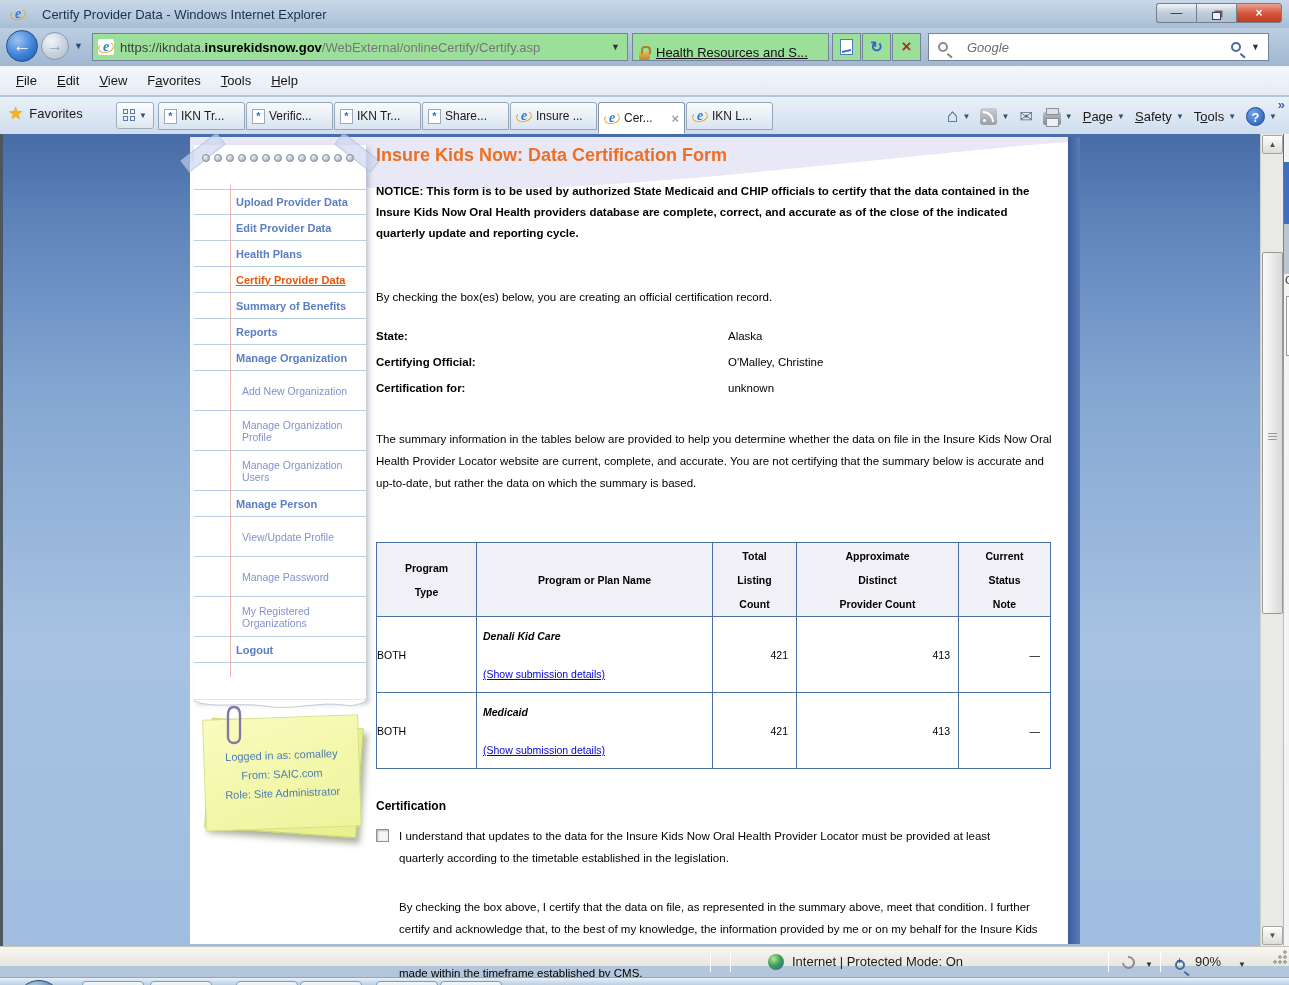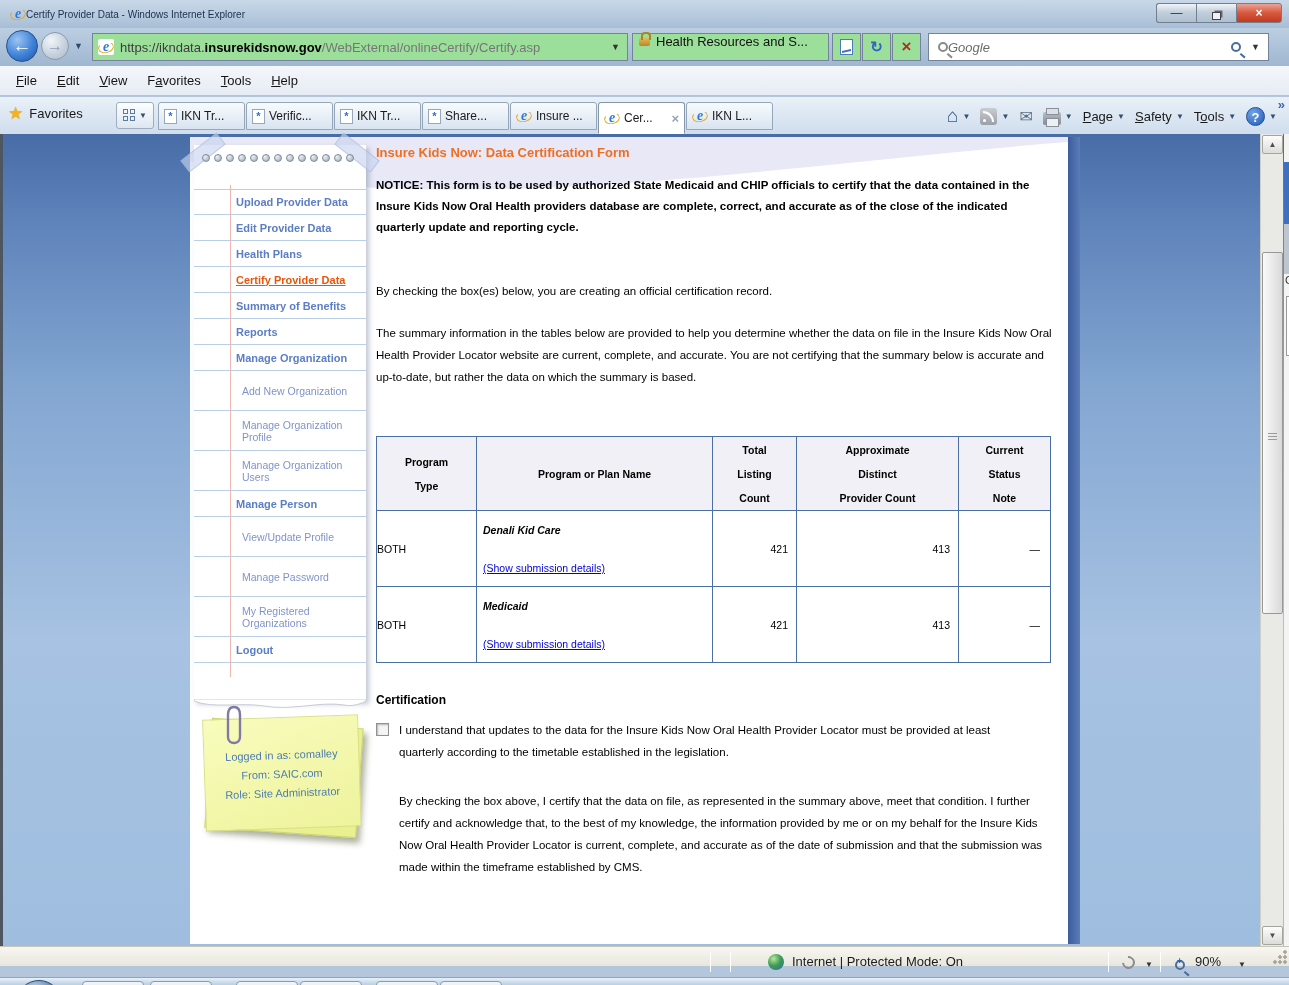--- a/index.html
+++ b/index.html
@@ -4,21 +4,21 @@
 <style>
   * { margin:0; padding:0; box-sizing:border-box; }
   html,body { background:#333; }
   .screen {
     position:relative; width:1289px; height:985px; overflow:hidden;
     font-family:"Liberation Sans", sans-serif; background:#b3c6db;
   }
   
   .titlebar { position:absolute; left:0; top:0; width:100%; height:28px;
     background:linear-gradient(180deg,#c9d8e8,#a8bed6); display:flex; align-items:center; }
-  .titlebar .title { font-size:10px; color:#1c2f4e; margin-left:0; }
+  .titlebar .title { font-size:13px; color:#1c2f4e; margin-left:16px; }
   .ie-icon { display:inline-block; width:16px; height:16px; position:relative;
     font:italic bold 14px/16px "Liberation Serif",serif; color:#2e7cd6; text-align:center; }
   .ie-icon::after { content:""; position:absolute; left:0px; top:3px; width:14px; height:9px;
     border:1.5px solid #e9a825; border-top-color:transparent; border-radius:50%; transform:rotate(-12deg); }
   .titlebar .ie-icon { margin-left:10px; }
   .winbtns { position:absolute; right:7px; top:3px; display:flex; }
   .winbtn { width:40px; height:20px; border:1px solid #71808f; border-right:none;
     background:linear-gradient(180deg,#f0f4f8,#c2cfdc 45%,#aebfd0);
     font-size:12px; color:#333; text-align:center; line-height:18px; }
   .winbtn.min { border-radius:3px 0 0 3px; }
@@ -35,39 +35,39 @@
   .navbtn.fwd { left:41px; top:4px; width:28px; height:28px;
     background:radial-gradient(circle at 35% 30%,#f2f5f9,#c3cfdc 60%,#aab9c9); border:1px solid #8b9aab;
     color:#8fa2b6; font-size:16px; line-height:26px; }
   .nav-chev { position:absolute; left:74px; top:13px; font-size:9px; color:#2d4a6e; }
   .addressbar { position:absolute; left:92px; top:5px; width:536px; height:28px;
     background:#9bdf9b; border:1px solid #74839a; display:flex; align-items:center; font-size:13px; }
   .addressbar .ie-icon { margin:0 6px 0 5px; background:#fff; border-radius:2px; }
   .url-scheme { color:#3c3c3c; } .url-domain { color:#000; font-weight:bold; } .url-path { color:#767676; }
   .addr-chev { margin-left:auto; margin-right:7px; font-size:9px; color:#333; }
   .certbox { position:absolute; left:632px; top:5px; width:197px; height:28px;
-    background:#9bdf9b; border:1px solid #74839a; display:flex; align-items:flex-start; font-size:13px; color:#111; }
+    background:#9bdf9b; border:1px solid #74839a; display:flex; align-items:flex-end; font-size:13px; color:#111;text-decoration:underline; }
   .padlock { width:11px; height:9px; background:linear-gradient(180deg,#e8c35a,#b8862c); border-radius:2px;
     position:relative; margin:3px 6px 0 6px; }
   .padlock::before { content:""; position:absolute; left:1.5px; top:-5px; width:6px; height:6px;
     border:2px solid #a98428; border-bottom:none; border-radius:4px 4px 0 0; }
   .greenbtn { position:absolute; top:5px; width:29px; height:28px; background:#9bdf9b;
     border:1px solid #74839a; text-align:center; line-height:26px; }
   .compat-glyph { display:inline-block; width:13px; height:16px; background:#fff; border:1px solid #4d7ab8; position:relative; top:3px; }
   .compat-glyph::after { content:""; position:absolute; left:1px; top:5px; width:9px; height:5px;
     border-bottom:2px solid #3a6fd0; transform:skewY(-14deg); }
   .refresh-glyph { color:#2f66c4; font-size:15px; font-weight:bold; }
   .stop-glyph { color:#c0281e; font-size:17px; font-weight:bold; }
   .searchbox { position:absolute; left:928px; top:5px; width:341px; height:28px; background:#fff;
     border:1px solid #74839a; display:flex; align-items:center; }
   .magnifier { display:inline-block; width:10px; height:10px; border:2px solid #8a8a8a; border-radius:50%; position:relative; }
   .magnifier::after { content:""; position:absolute; left:8px; top:9px; width:6px; height:2px; background:#8a8a8a; transform:rotate(40deg); transform-origin:0 0; }
   .magnifier.blue { border-color:#4a6d9c; } .magnifier.blue::after { background:#4a6d9c; }
   .searchbox input { border:none; outline:none; flex:1; font-family:"Liberation Sans",sans-serif;
-    font-size:13px; margin-left:0; color:#333; background:transparent; }
+    font-size:13px; margin-left:19px; color:#333; background:transparent; }
   .searchbox input::placeholder { font-style:italic; color:#6c6c6c; opacity:1; }
   .searchbox .magnifier:first-child { margin-left:9px; }
   .search-chev { font-size:9px; color:#333; margin:0 8px 0 10px; }
   
   .menubar { position:absolute; left:0; top:66px; width:100%; height:30px;
     background:linear-gradient(180deg,#f4f7fb,#e6ecf4); border-bottom:1px solid #b7c4d4;
     display:flex; align-items:center; padding-left:6px; }
   .menu-item { font-size:13px; color:#151515; padding:4px 10px; }
   .menu-item u { text-decoration:underline; }
   
@@ -132,21 +132,21 @@
   
   .sticky-wrap { position:absolute; left:14px; top:580px; width:162px; height:120px; }
   .sticky-back { position:absolute; left:4px; top:6px; width:152px; height:110px; background:#e9f08f;
     border:1px solid #ccd574; transform:rotate(4deg); box-shadow:4px 5px 6px rgba(70,80,40,.45); }
   .sticky { position:absolute; left:0; top:0; width:156px; height:112px;
     background:linear-gradient(160deg,#f8fcbd,#eef39c); border:1px solid #d9e088; transform:rotate(-2deg);
     text-align:center; padding-top:28px; font-size:11px; color:#4d7cb0; line-height:19px; }
   .paperclip { position:absolute; left:18px; top:-14px; }
   
   .main { position:relative; margin-left:186px; padding:8px 16px 0 0; width:692px; font-size:11.5px; color:#000; }
-  .main h1 { font-size:13px; color:#ee6f22; font-weight:bold; }
+  .main h1 { font-size:18px; color:#ee6f22; font-weight:bold; }
   .para { line-height:21px; }
   .p-notice { margin-top:15px;font-weight:bold; }
   .p-record { margin-top:43px; }
   .fields { margin-top:22px; }
   .field-row { height:26px; }
   .field-row .lbl { display:inline-block; width:352px; font-weight:bold; font-size:11.5px; }
   .p-summary { margin-top:20px; line-height:22px; }
   table.summary { border-collapse:collapse; margin-top:48px; font-size:10.5px; }
   table.summary th, table.summary td { border:1px solid #4a6fa5; }
   table.summary th { background:#f1f0f6; font-weight:bold; text-align:center;
@@ -398,20 +398,25 @@
         </div>
         <svg class="paperclip" width="24" height="44" viewBox="0 0 24 44">
           <path d="M12,4 C7,4 6,8 6,12 L6,34 C6,38 9,40 12,40 C15,40 18,38 18,34 L18,12 M12,4 C17,4 18,8 18,12 L18,30" fill="none" stroke="#837aa4" stroke-width="2.4" stroke-linecap="round"></path>
         </svg>
       </div>
 
       <div class="main">
         <h1>Insure Kids Now: Data Certification Form</h1>
         <p class="para p-notice"><b>NOTICE:</b><span> This form is to be used by authorized State Medicaid and CHIP officials to certify that the data contained in the Insure Kids Now Oral Health providers database are complete, correct, and accurate as of the close of the indicated quarterly update and reporting cycle.</span></p>
         <p class="para p-record">By checking the box(es) below, you are creating an official certification record.</p>
+        <div class="fields">
+          <div class="field-row"><span class="lbl">State:</span><span>Alaska</span></div>
+          <div class="field-row"><span class="lbl">Certifying Official:</span><span>O'Malley, Christine</span></div>
+          <div class="field-row"><span class="lbl">Certification for:</span><span>unknown</span></div>
+        </div>
         <p class="p-summary">The summary information in the tables below are provided to help you determine whether the data on file in the Insure Kids Now Oral Health Provider Locator website are current, complete, and accurate. You are not certifying that the summary below is accurate and up-to-date, but rather the data on which the summary is based.</p>
 
         <table class="summary">
           <thead>
             <tr>
               <th class="h-type">Program
 Type</th>
               <th class="h-plan">Program or Plan Name</th>
               <th class="h-listing">Total
 Listing

